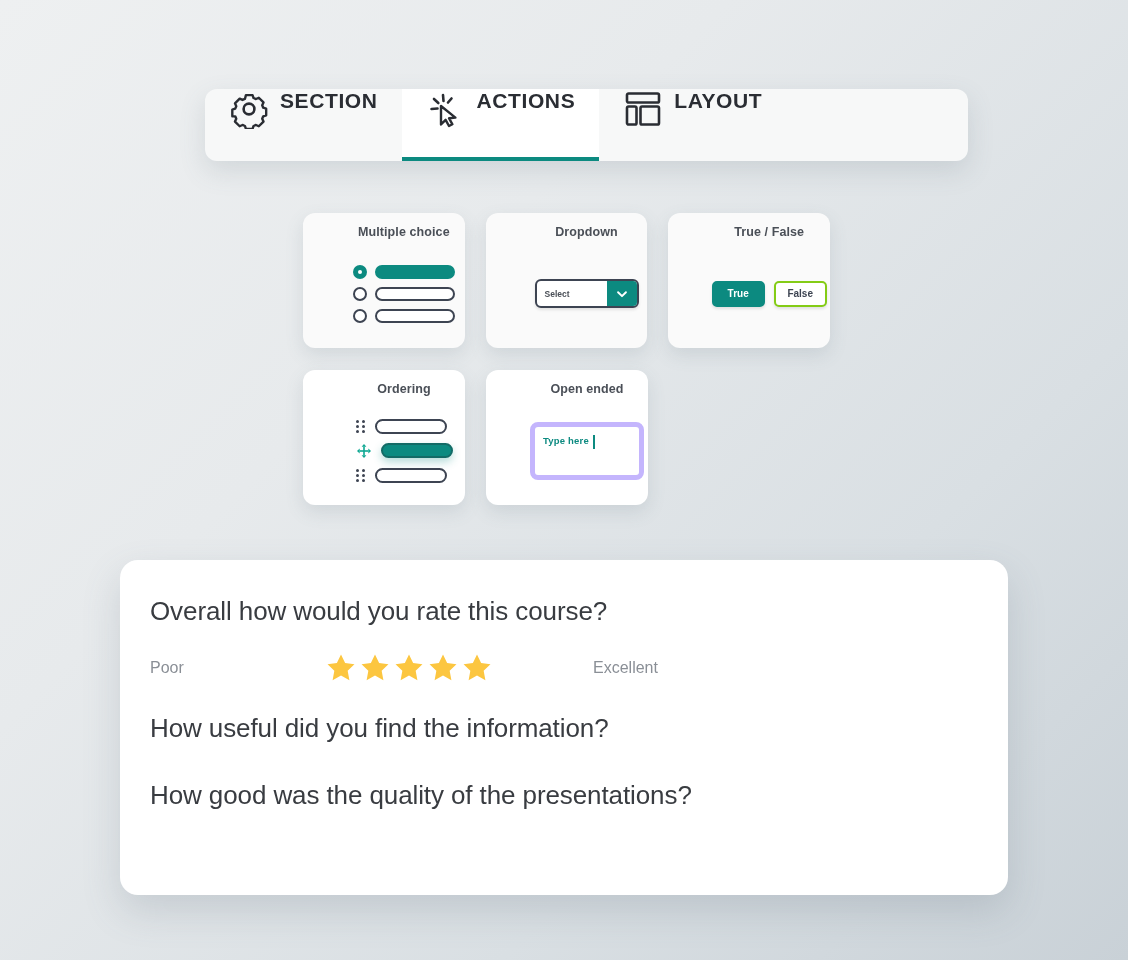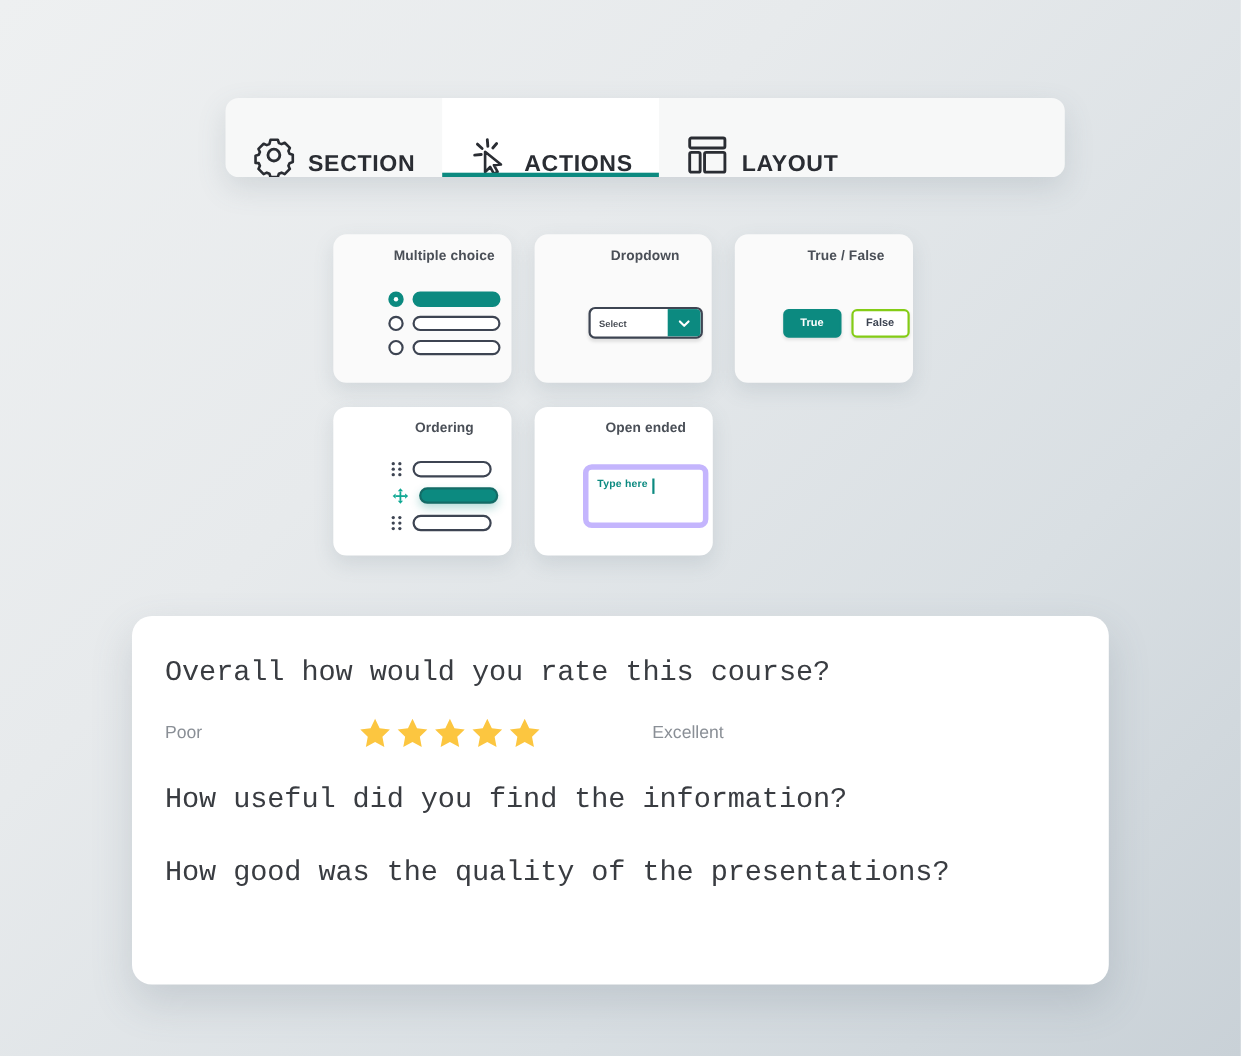--- a/index.html
+++ b/index.html
@@ -21,21 +21,21 @@
     width: 763px; height: 72px;
     background: #f7f8f8;
     border-radius: 12px;
     box-shadow: 0 10px 26px rgba(90,105,120,0.17);
     display: flex;
     align-items: stretch;
     overflow: hidden;
   }
   .tab {
     display: flex;
-    align-items: flex-end;
+    align-items: flex-start;
     gap: 11px;
     padding: 0 24px;
     position: relative;
     cursor: pointer;
   }
   .tab.active { background: #ffffff; }
   .tab.active::after {
     content: "";
     position: absolute;
     left: 0; right: 0; bottom: 0;
@@ -241,21 +241,20 @@
     background: #ffffff;
     border-radius: 18px;
     box-shadow: 0 16px 38px rgba(90,105,120,0.20);
     padding: 36px 30px 0 30px;
   }
   .q {
     font-size: 26px;
     color: #393c41;
     font-weight: 400;
     letter-spacing: -0.1px;
-    font-family: Liberation Mono, monospace;
   }
   .answer-row {
     display: flex;
     align-items: center;
     margin-top: 22px;
     height: 38px;
   }
   .anchor-left {
     width: 175px;
     font-size: 16px;

